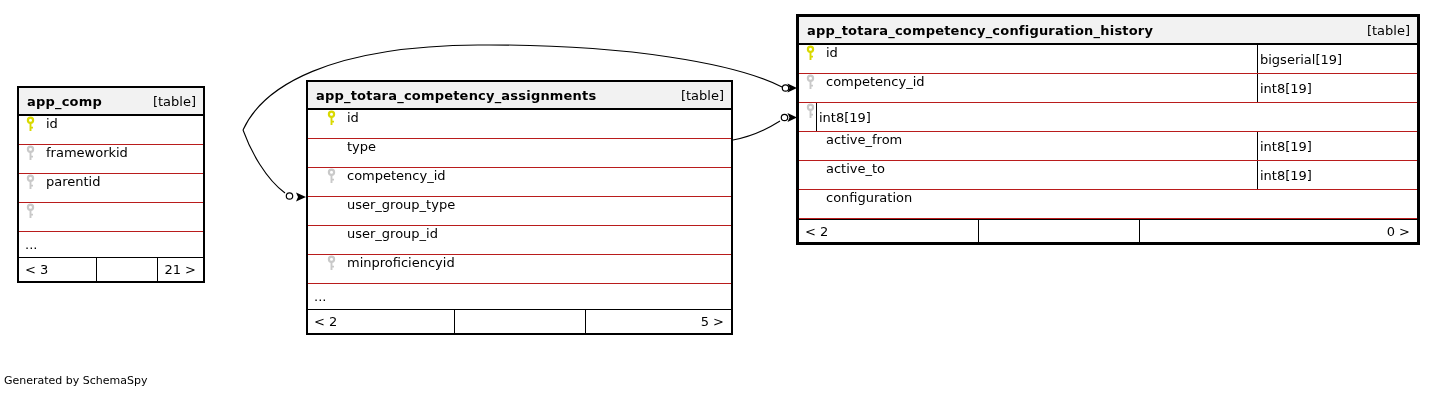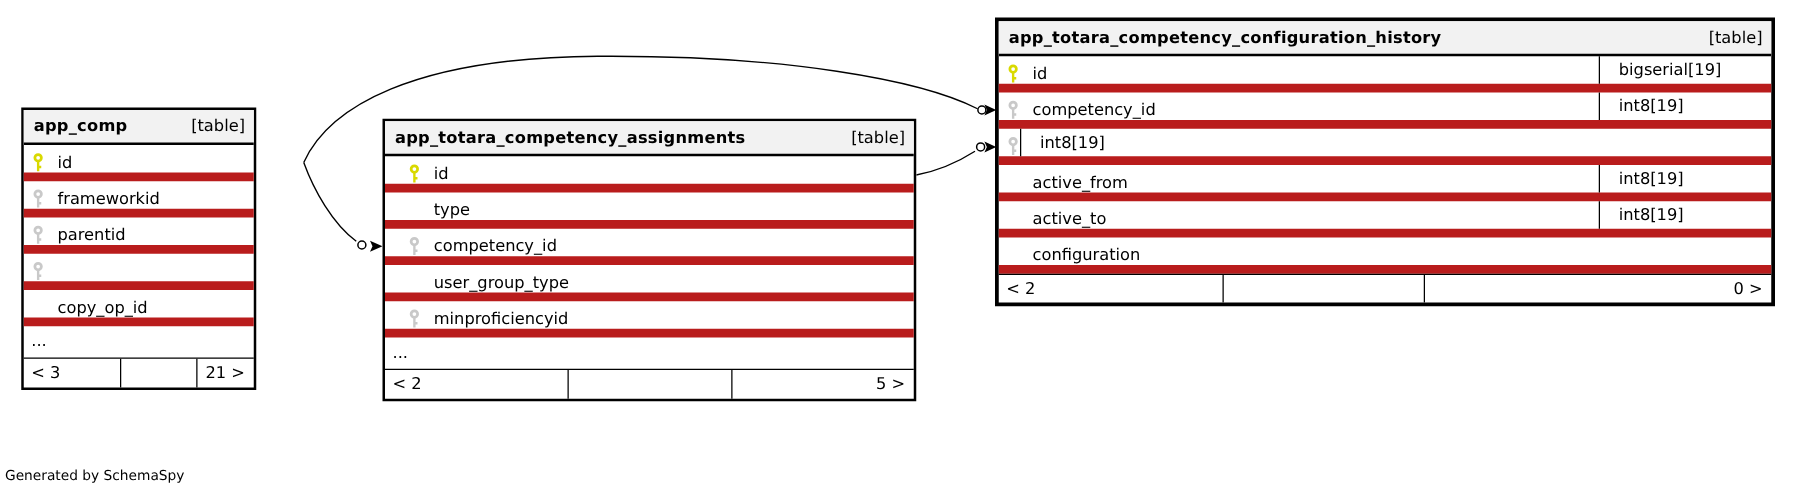--- a/index.html
+++ b/index.html
@@ -8,40 +8,40 @@
 
   .rel-svg { position: absolute; left: 0; top: 0; width: 1439px; height: 403px; z-index: 0; }
 
   .db-table { position: absolute; border: 2px solid #000; background: #fff; z-index: 1; }
   .db-table.main { border-width: 3px; }
 
   .thead { display: flex; justify-content: space-between; align-items: center; height: 28px; background: #f2f2f2; border-bottom: 2px solid #000; padding: 0 7px 0 8px; }
   .tname { font-weight: bold; font-size: 13px; letter-spacing: 0.2px; }
   .badge { font-size: 13px; }
 
-  .trow { display: flex; align-items: flex-end; height: 29px; border-bottom: 7px solid #b91c1c; font-size: 13px; }
+  .trow { display: flex; align-items: flex-start; height: 29px; border-bottom: 1px solid #b91c1c; font-size: 13px; }
   .trow:last-of-type { border-bottom: none; }
   .keycell { width: 17px; display: flex; justify-content: flex-end; align-items: center; flex: none; }
   .namecell { padding-left: 10px; flex: 1; white-space: nowrap; }
-  .typecell { flex: none; width: 138px; border-left: 1px solid #000; align-self: stretch; display: flex; align-items: center; padding-left: 15px; white-space: nowrap; font-size: 13px; }
+  .typecell { flex: none; width: 160px; border-left: 1px solid #000; align-self: stretch; display: flex; align-items: center; padding-left: 2px; white-space: nowrap; font-size: 13px; }
 
   .ellipsis-row { display: flex; align-items: center; height: 26px; border-bottom: 1px solid #000; font-size: 13px; padding-left: 6px; }
 
   .tfoot { display: flex; height: 23px; font-size: 13px; }
   .tfoot .fcell { display: flex; align-items: center; border-left: 1px solid #000; }
   .tfoot .fcell:first-child { border-left: none; padding-left: 6px; }
   .tfoot .fcell:last-child { justify-content: flex-end; padding-right: 7px; }
 
   .key-icon { display: block; }
   .key-icon.pk .kstroke { stroke: #d9d900; }
   .key-icon.fk .kstroke { stroke: #c9c9c9; }
 
   
   #t-app-comp { left: 17px; top: 86px; width: 188px; }
-  #t-assignments { left: 306px; top: 95px; width: 427px; }
+  #t-assignments { left: 306px; top: 80px; width: 427px; }
   #t-history { left: 796px; top: 14px; width: 624px; }
 
   #t-app-comp .fcell:nth-child(1) { width: 77px; }
   #t-app-comp .fcell:nth-child(2) { width: 61px; }
   #t-app-comp .fcell:nth-child(3) { flex: 1; }
 
   #t-assignments .fcell:nth-child(1) { width: 146px; }
   #t-assignments .fcell:nth-child(2) { width: 131px; }
   #t-assignments .fcell:nth-child(3) { flex: 1; }
 
@@ -113,24 +113,20 @@
   <div class="trow">
     <span class="keycell">
         <svg class="key-icon fk" width="11" height="16" viewBox="0 0 11 16">
           <g class="kstroke" fill="none" stroke-width="2.2">
             <circle cx="5.5" cy="4.2" r="2.6"></circle>
             <path d="M5.5 6.8 L5.5 15 M5.5 11.6 L8 11.6" stroke-width="1.9"></path>
           </g>
         </svg>
       </span>
   </div>
-  <div class="trow">
-    <span class="keycell"></span>
-    <span class="namecell">copy_op_id</span>
-  </div>
   <div class="ellipsis-row">...</div>
   <div class="tfoot">
     <span class="fcell">&lt; 3</span>
     <span class="fcell"></span>
     <span class="fcell">21 &gt;</span>
   </div>
 </div>
 
 <div class="db-table" id="t-assignments">
   <div class="thead">
@@ -161,20 +157,24 @@
           </g>
         </svg>
       </span>
     <span class="namecell">competency_id</span>
   </div>
   <div class="trow">
     <span class="keycell" style="width:29px;"></span>
     <span class="namecell">user_group_type</span>
   </div>
   <div class="trow">
+    <span class="keycell" style="width:29px;"></span>
+    <span class="namecell">user_group_id</span>
+  </div>
+  <div class="trow">
     <span class="keycell" style="width:29px;">
         <svg class="key-icon fk" width="11" height="16" viewBox="0 0 11 16">
           <g class="kstroke" fill="none" stroke-width="2.2">
             <circle cx="5.5" cy="4.2" r="2.6"></circle>
             <path d="M5.5 6.8 L5.5 15 M5.5 11.6 L8 11.6" stroke-width="1.9"></path>
           </g>
         </svg>
       </span>
     <span class="namecell">minproficiencyid</span>
   </div>

